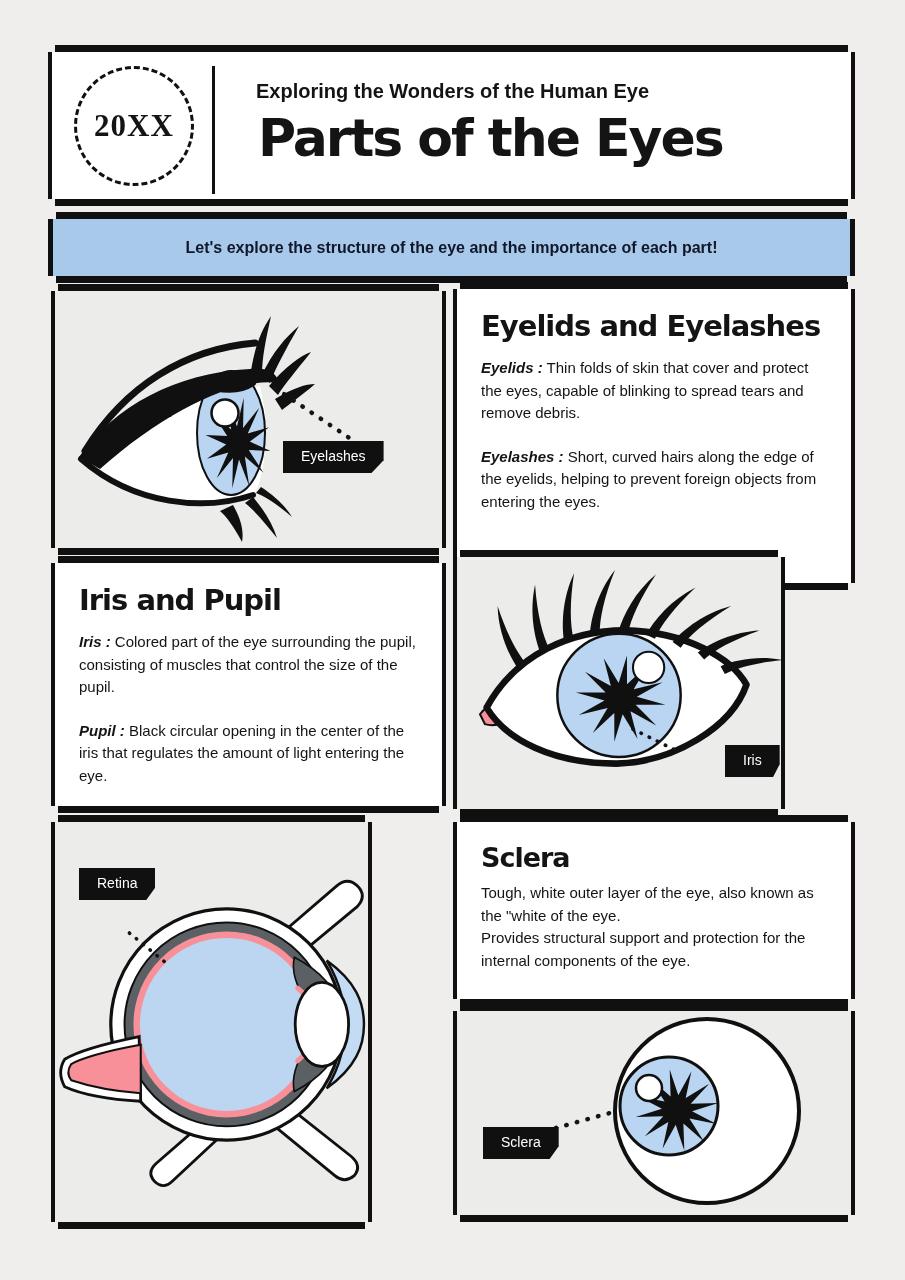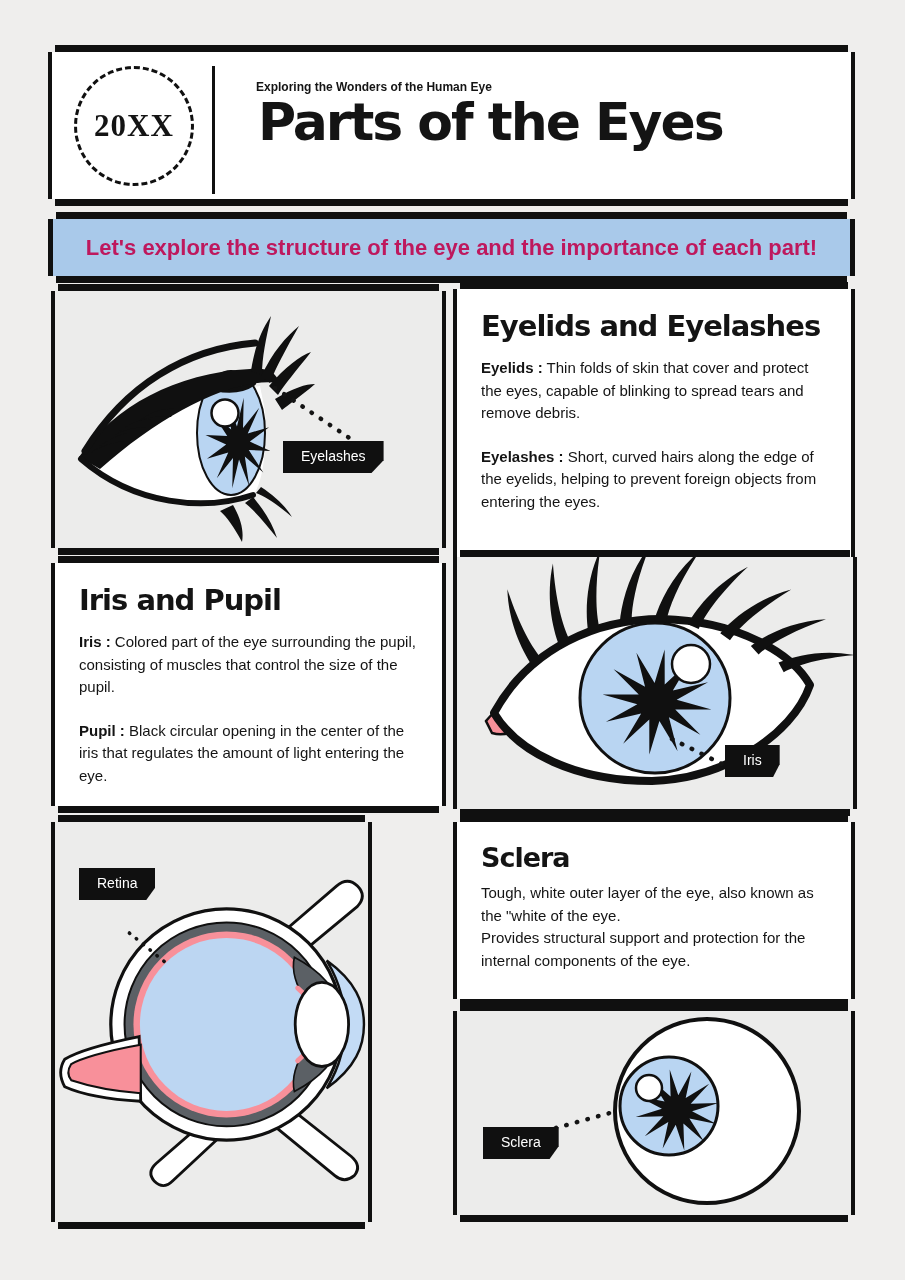--- a/index.html
+++ b/index.html
@@ -12,33 +12,33 @@
   .panel::after{bottom:-7px;}
   .white{background:#ffffff;}
   .gray{background:#ececeb;}
   .blue{background:#a9c9ea;}
   
   .year-badge{position:absolute;left:22px;top:14px;width:114px;height:114px;border:3px dashed #101010;
         border-radius:50%;display:flex;align-items:center;justify-content:center;
         font-family:"Liberation Serif","DejaVu Serif",serif;font-weight:700;font-size:31px;letter-spacing:1px;}
   .v-divider{position:absolute;left:160px;top:14px;width:3px;height:128px;background:#101010;}
   .header-text{position:absolute;left:204px;top:28px;}
-  .subtitle{font-size:12px;font-weight:700;margin-bottom:2px;}
+  .subtitle{font-size:20px;font-weight:700;margin-bottom:9px;}
   .title{margin:2px;font-family:"DejaVu Sans","Liberation Sans",sans-serif;font-weight:700;
         font-size:52px;line-height:1;letter-spacing:-2px;}
   
   .banner-text{display:flex;align-items:center;justify-content:center;height:100%;
-        font-size:22px;font-weight:600;color:#be185d;}
+        font-size:16px;font-weight:600;color:#0f172a;}
   
   .txt{padding:20px 22px 0 24px;box-sizing:border-box;}
   .section-heading{margin:0 0 14px 0;font-family:"DejaVu Sans","Liberation Sans",sans-serif;
         font-weight:700;font-size:29px;letter-spacing:-1px;}
   .section-heading.small{font-size:27px;margin-bottom:9px;}
   .para{font-size:15px;line-height:1.5;margin:0 0 21px 0;}
-  .para b{font-weight:700;}
+  .para b{font-weight:700;font-style:italic;}
   .para.tight{margin:0;}
   
   .fig{position:absolute;left:0;top:0;width:100%;height:100%;}
   .tag{position:absolute;background:#101010;color:#ffffff;font-size:14px;line-height:1;
         padding:8px 18px 10px 18px;clip-path:polygon(0 0,100% 0,100% 60%,88% 100%,0 100%);}
   .dots{stroke:#141414;stroke-width:4.5;stroke-dasharray:0.5 10.5;stroke-linecap:round;fill:none;}
   .outline{stroke:#101010;fill:#ffffff;}
 </style>
 </head>
 <body>
@@ -106,21 +106,21 @@
     <p class="para"><b>Eyelids :</b><span> Thin folds of skin that cover and protect the eyes, capable of blinking to spread tears and remove debris.</span></p>
     <p class="para"><b>Eyelashes :</b><span> Short, curved hairs along the edge of the eyelids, helping to prevent foreign objects from entering the eyes.</span></p>
   </div>
 
   <div class="panel white txt" style="left:51px;top:563px;width:395px;height:243px">
     <h2 class="section-heading">Iris and Pupil</h2>
     <p class="para"><b>Iris :</b><span> Colored part of the eye surrounding the pupil, consisting of muscles that control the size of the pupil.</span></p>
     <p class="para"><b>Pupil :</b><span> Black circular opening in the center of the iris that regulates the amount of light entering the eye.</span></p>
   </div>
 
-  <div class="panel gray" style="left:453px;top:557px;width:404px;height:252px">
+  <div class="panel gray" style="left:453px;top:557px;width:332px;height:252px">
     <svg class="fig" viewBox="0 0 394 252">
 
       <path d="M28,164 C38,150 58,146 74,153 C70,170 50,181 34,176 Z" fill="#f8909a" stroke="#101010" stroke-width="2.5"></path>
 
       <path d="M36,156 C72,90 140,62 204,62 C280,64 334,96 352,128 C334,180 264,222 194,224 C118,224 60,196 36,156 Z" fill="#ffffff" stroke="#101010" stroke-width="8" stroke-linejoin="round"></path>
 
       <circle cx="197" cy="141" r="75" fill="#b9d5f2" stroke="#101010" stroke-width="3"></circle>
       <use href="#star12" transform="translate(199,145) scale(55 53) rotate(8)" fill="#101010"></use>
       <circle cx="233" cy="107" r="19" fill="#ffffff" stroke="#101010" stroke-width="2.5"></circle>
 

